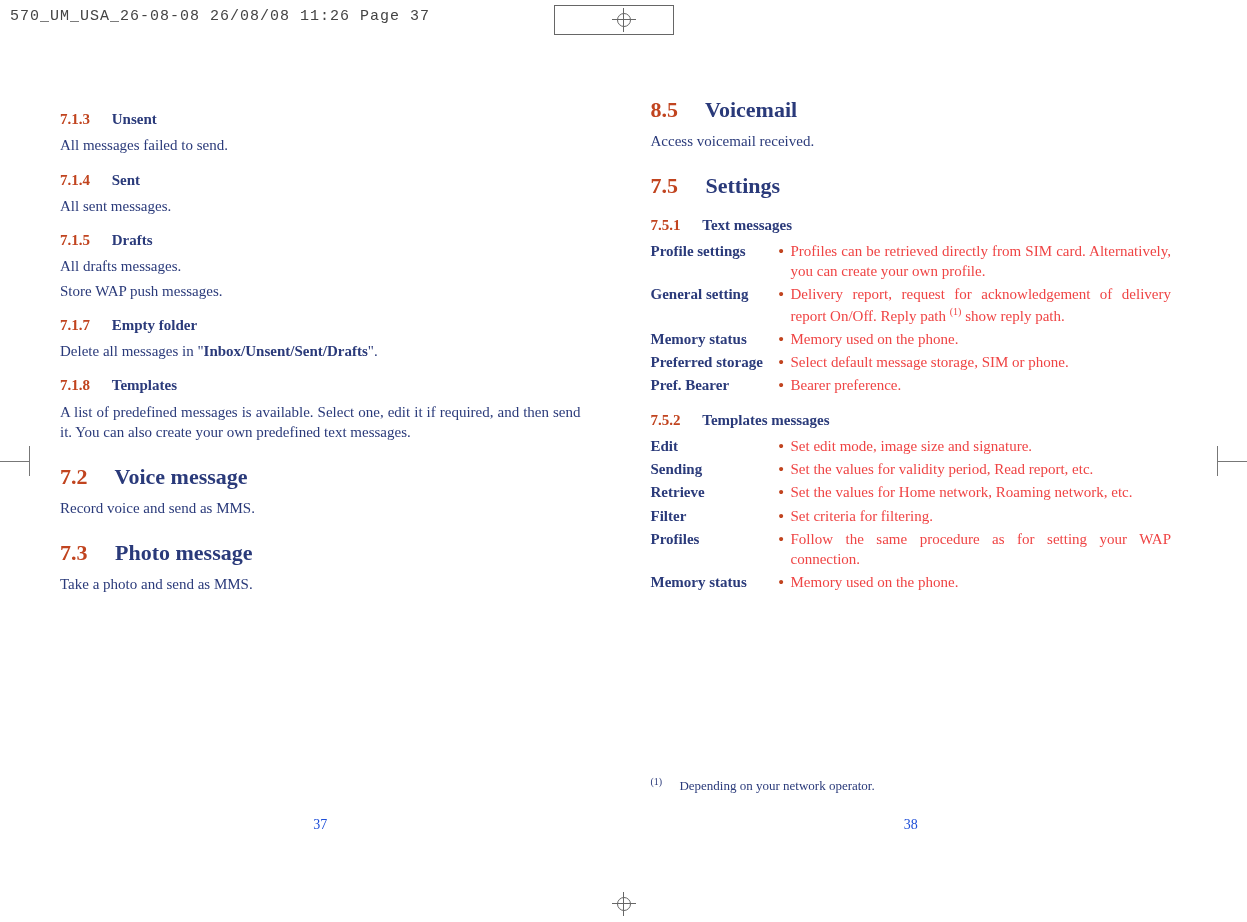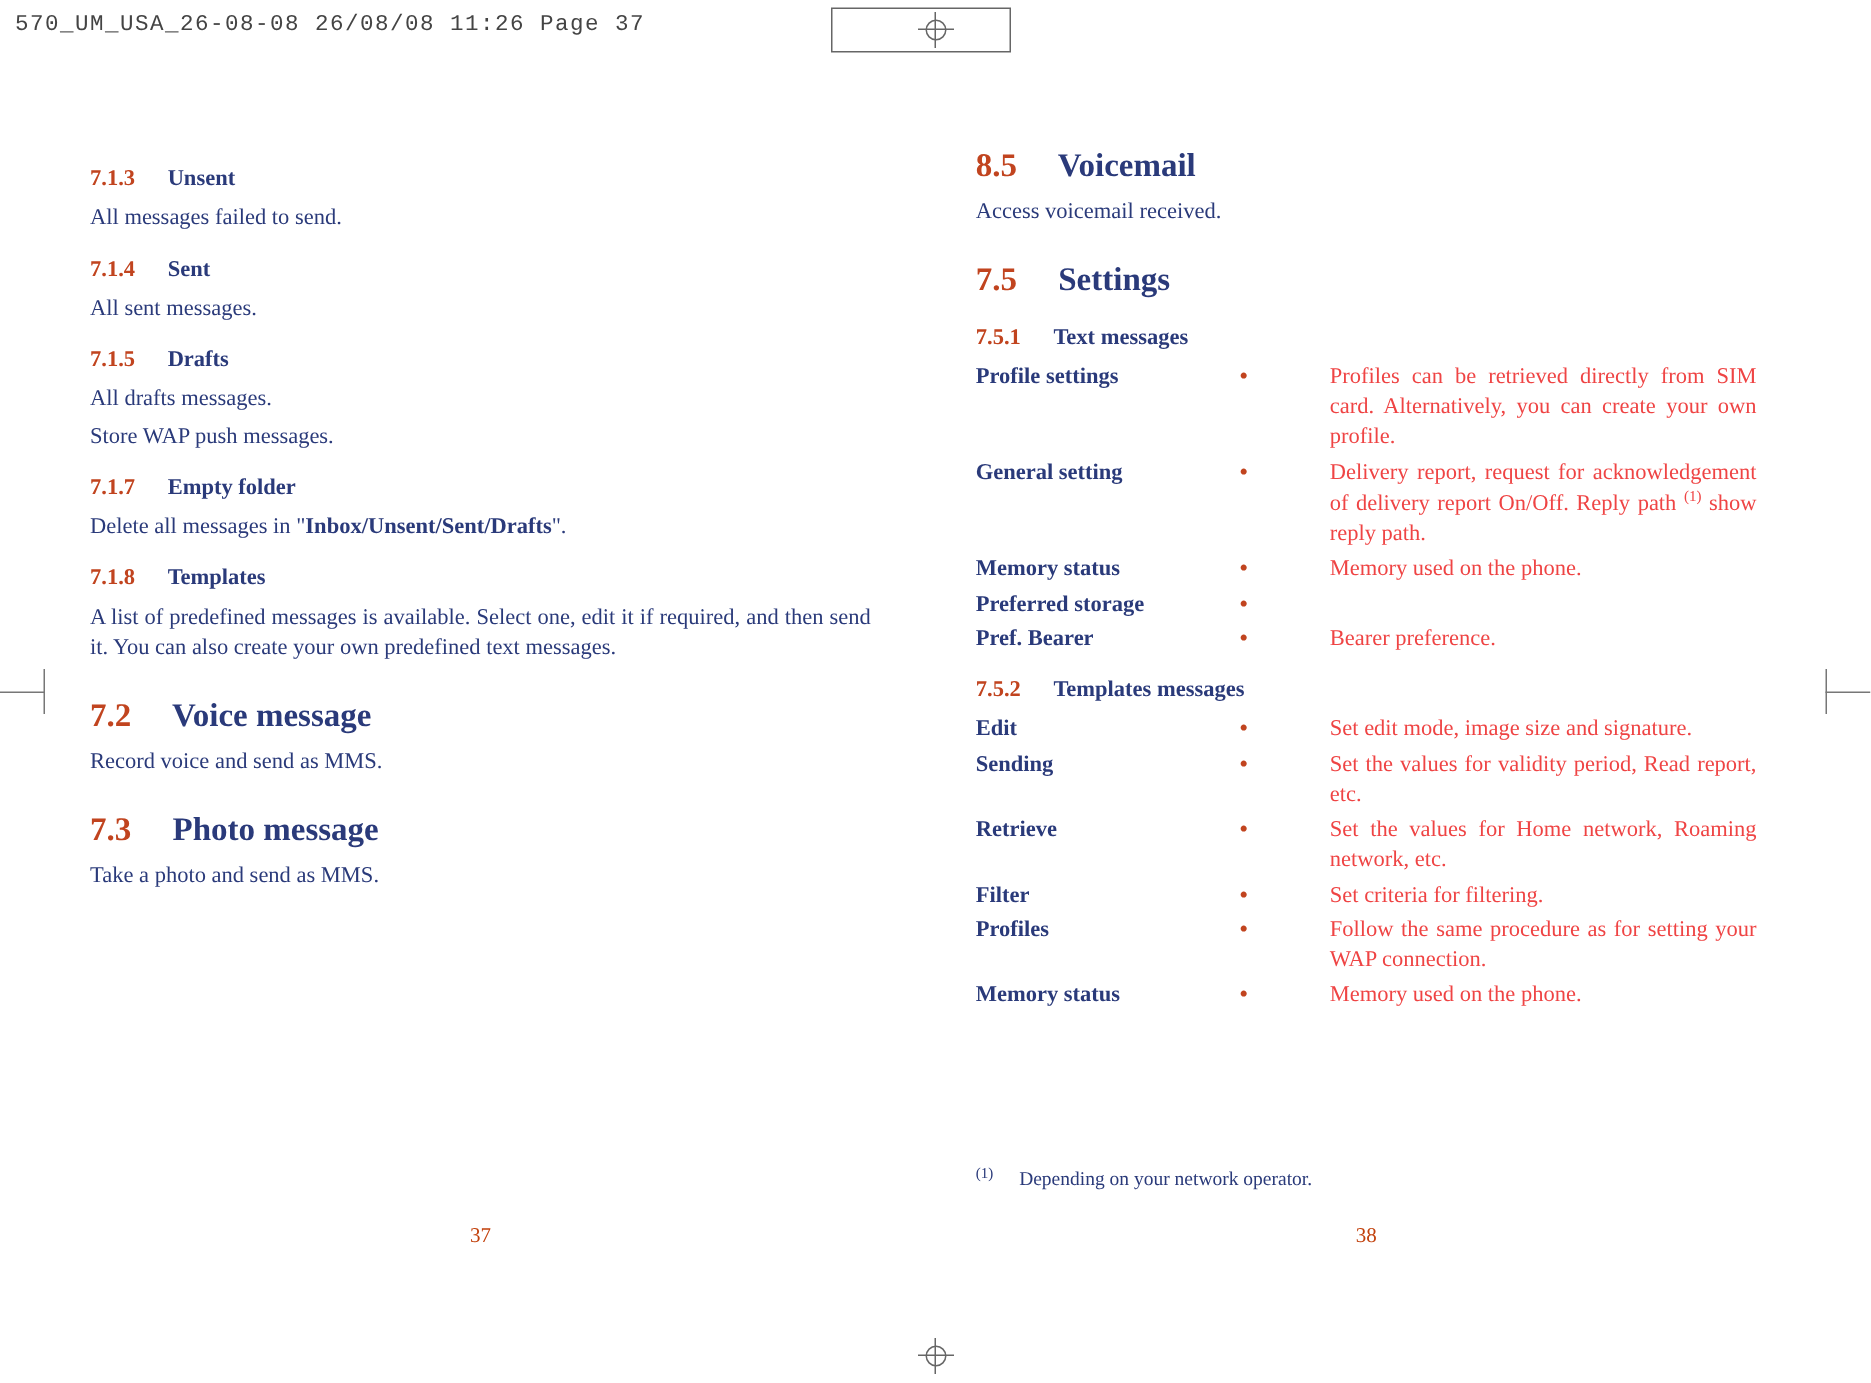--- a/index.html
+++ b/index.html
@@ -83,28 +83,28 @@
       margin-top:14px; margin-bottom:6px;
       font-size:15px;
     }
     .body-text { color:#2a3a7a; margin-bottom:4px; }
     .body-text b { font-weight:bold; }
     .h2 { font-size:22px; margin-top:20px; margin-bottom:6px; font-weight:bold; }
     .h2 .sec-num { font-size:22px; margin-right:22px; }
     .h2 .sec-title { font-size:22px; }
 
     .def-table { margin-top:6px; }
-    .def-row { display:flex; margin-bottom:3px;gap:48px; }
+    .def-row { display:flex; margin-bottom:3px; }
     .def-term { width:128px; flex-shrink:0; color:#2a3a7a; font-weight:bold; }
     .def-bullet { width:12px; color:#c1441f; font-weight:bold; }
     .def-desc { flex:1; color:#ef4444; text-align:justify; }
 
     .footnote { position:absolute; bottom:40px; font-size:13px; color:#2a3a7a;text-align:center; }
     .footnote sup { font-size:10px; margin-right:14px; }
-    .page-num { position:absolute; bottom:0; left:50%; transform:translateX(-50%); font-size:14px; color:#c2410c; }
+    .page-num { position:absolute; bottom:0; left:50%; transform:translateX(-50%); font-size:14px; color:#1d4ed8; }
     .sup1 { font-size:10px; vertical-align:super; }
   </style>
 </head>
 <body>
 
 <div class="print-header">570_UM_USA_26-08-08  26/08/08  11:26  Page 37</div>
 
 <div class="reg-top">
   <div class="rect"></div>
     <div class="circle"></div>
@@ -202,20 +202,21 @@
         </div>
       </div>
       <div class="def-row">
         <div class="def-term">Memory status</div>
         <div class="def-bullet">•</div>
         <div class="def-desc">Memory used on the phone.</div>
       </div>
       <div class="def-row">
         <div class="def-term">Preferred storage</div>
         <div class="def-bullet">•</div>
+        <div class="def-desc">Select default message storage, SIM or phone.</div>
       </div>
       <div class="def-row">
         <div class="def-term">Pref. Bearer</div>
         <div class="def-bullet">•</div>
         <div class="def-desc">Bearer preference.</div>
       </div>
     </div>
 
     <div class="subhead">
       <span class="sec-num">7.5.2</span>

